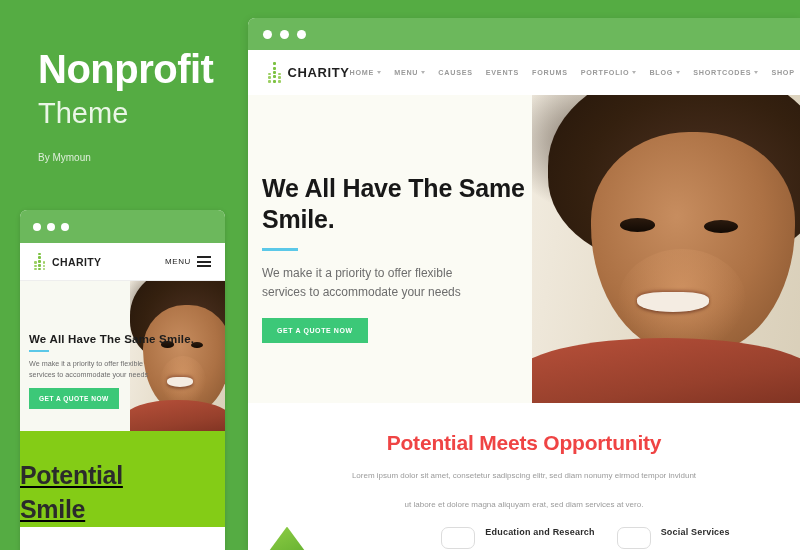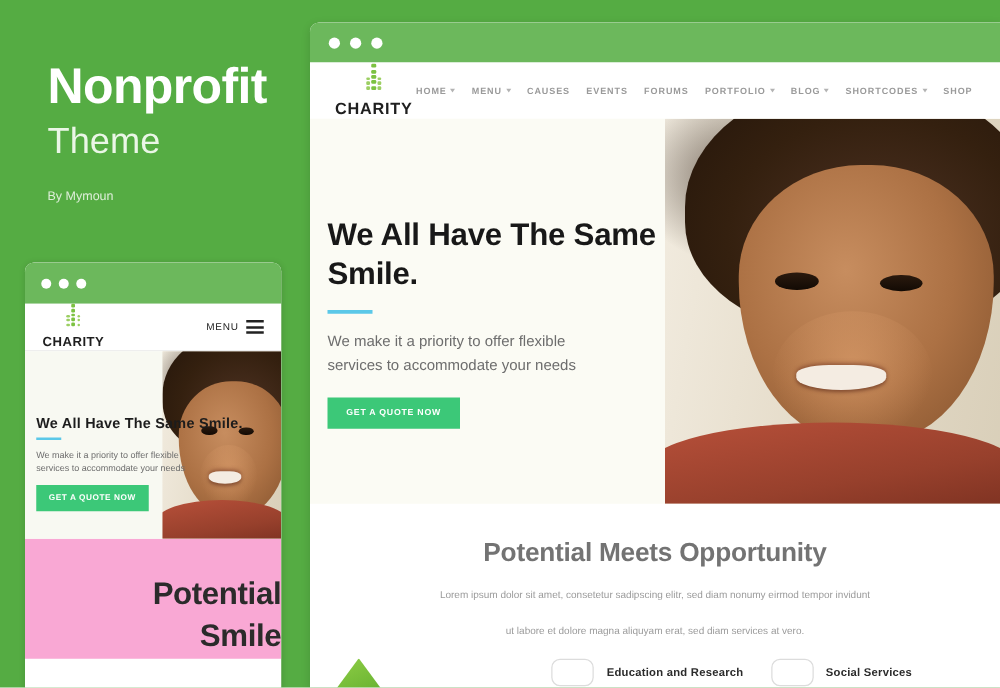--- a/index.html
+++ b/index.html
@@ -59,42 +59,42 @@
   }
   #mobile .hero .copy { position: absolute; left: 9px; top: 52px; width: 160px; z-index: 3;}
   #mobile .hero h2 { font-size: 11.5px; font-weight: bold; color: #1c1c1c; letter-spacing: .2px; white-space: nowrap;}
   #mobile .hero .rule { width: 20px; height: 2px; background: #5bc8e8; margin: 5px 0 6px; }
   #mobile .hero p { font-size: 7.2px; color: #6d6d6d; line-height: 1.55; }
   #mobile .hero .cta {
     display: inline-block; margin-top: 8px; background: #3cc878; color: #fff;
     font-size: 6.6px; font-weight: bold; letter-spacing: .45px;
     padding: 7px 10px;
   }
-  #mobile .sect { background: #f9a8d4; padding-top: 28px; text-align:right;}
+  #mobile .sect { background: #84cc16; padding-top: 28px; text-align:left;text-decoration:underline;}
   #mobile .sect h3 { font-size: 25px; font-weight: bold; color: #2b2b2b; line-height: 1.35; letter-spacing:-.3px;}
 
   
   #desktop {
     position: absolute; left: 248px; top: 18px;
     width: 552px; height: 532px;
     background: #ffffff;
     border-radius: 7px 0 0 0;
     overflow: hidden;
     box-shadow: 0 2px 8px rgba(0,0,0,.14);
   }
   #desktop .titlebar {
     height: 32px; background: #6cb85c; display:flex; align-items:center;
     padding-left: 15px; gap: 8px;
   }
   #desktop .titlebar i { width: 9px; height: 9px; border-radius: 50%; background: #fff; display:block;}
   #desktop .navbar {
     height: 45px; background: #fff; display:flex; align-items:center;
     padding: 0 22px 0 20px;
   }
-  .logo { display:flex; align-items:center; gap: 7px; flex-direction: column; }
+  .logo { display:flex; align-items:center; gap: 7px; }
   .logo .brand { font-size: 13px; font-weight: bold; letter-spacing: .6px; color: #1f1f1f;}
   #mobile .logo .brand { font-size: 10.5px; letter-spacing:.4px;}
   .plant { display:flex; align-items:flex-end; gap: 1.5px; }
   .plant .col { display:flex; flex-direction: column-reverse; gap: 1.2px; align-items:center;}
   .plant .col b { display:block; width: 3.6px; height: 3.2px; border-radius: 1px; background: #7cc242; }
   .plant .col.small b { width: 3px; height: 2.6px; background:#9ccf63;}
   #mobile .plant .col b { width: 3px; height: 2.6px;}
   #mobile .plant .col.small b { width: 2.5px; height: 2.2px;}
 
   #desktop nav { margin-left: auto; display:flex; gap: 13px; }
@@ -114,26 +114,26 @@
     font-size: 25px; font-weight: bold; color: #181818; line-height: 1.22; letter-spacing: -.2px;
   }
   #desktop .hero .rule { width: 36px; height: 3px; background: #5bc8e8; margin: 14px 0 13px; }
   #desktop .hero p { font-size: 12px; color: #6d6d6d; line-height: 1.6; }
   #desktop .hero .cta {
     display:inline-block; margin-top: 16px; background: #3cc878; color:#fff;
     font-size: 7px; font-weight: bold; letter-spacing: .6px; padding: 9px 15px;
   }
 
   #desktop .section { background:#fff; padding-top: 28px; text-align:center; }
-  #desktop .section h2 { font-size: 21px; font-weight: bold; color:#737373; letter-spacing:-.2px;}
+  #desktop .section h2 { font-size: 21px; font-weight: bold; color:#ef4444; letter-spacing:-.2px;}
   #desktop .section .lead {
     margin: 14px auto 0; width: 370px; font-size: 8px; color:#9b9b9b; line-height: 1.85;
   }
   #desktop .features { display:flex; align-items:flex-start; margin-top: 14px; padding: 0 18px; gap: 10px;}
-  #desktop .feature { display:flex; align-items:center; gap: 10px; flex: 1; }
+  #desktop .feature { display:flex; gap: 10px; flex: 1; }
   #desktop .feature .leaf {
     width: 42px; height: 46px; flex: none;
     background: linear-gradient(155deg,#8fce46 0%,#6cb533 60%,#4f9c24 100%);
     border-radius: 50% 50% 50% 50% / 70% 70% 30% 30%;
     clip-path: polygon(50% 0%, 100% 62%, 100% 100%, 0% 100%, 0% 62%);
   }
   #desktop .feature .box {
     width: 34px; height: 22px; flex:none; border: 1px solid #dcdcdc; border-radius: 7px;
   }
   #desktop .feature .flabel { font-size: 9px; font-weight: bold; color: #2b2b2b; letter-spacing:.2px; white-space:nowrap;}

